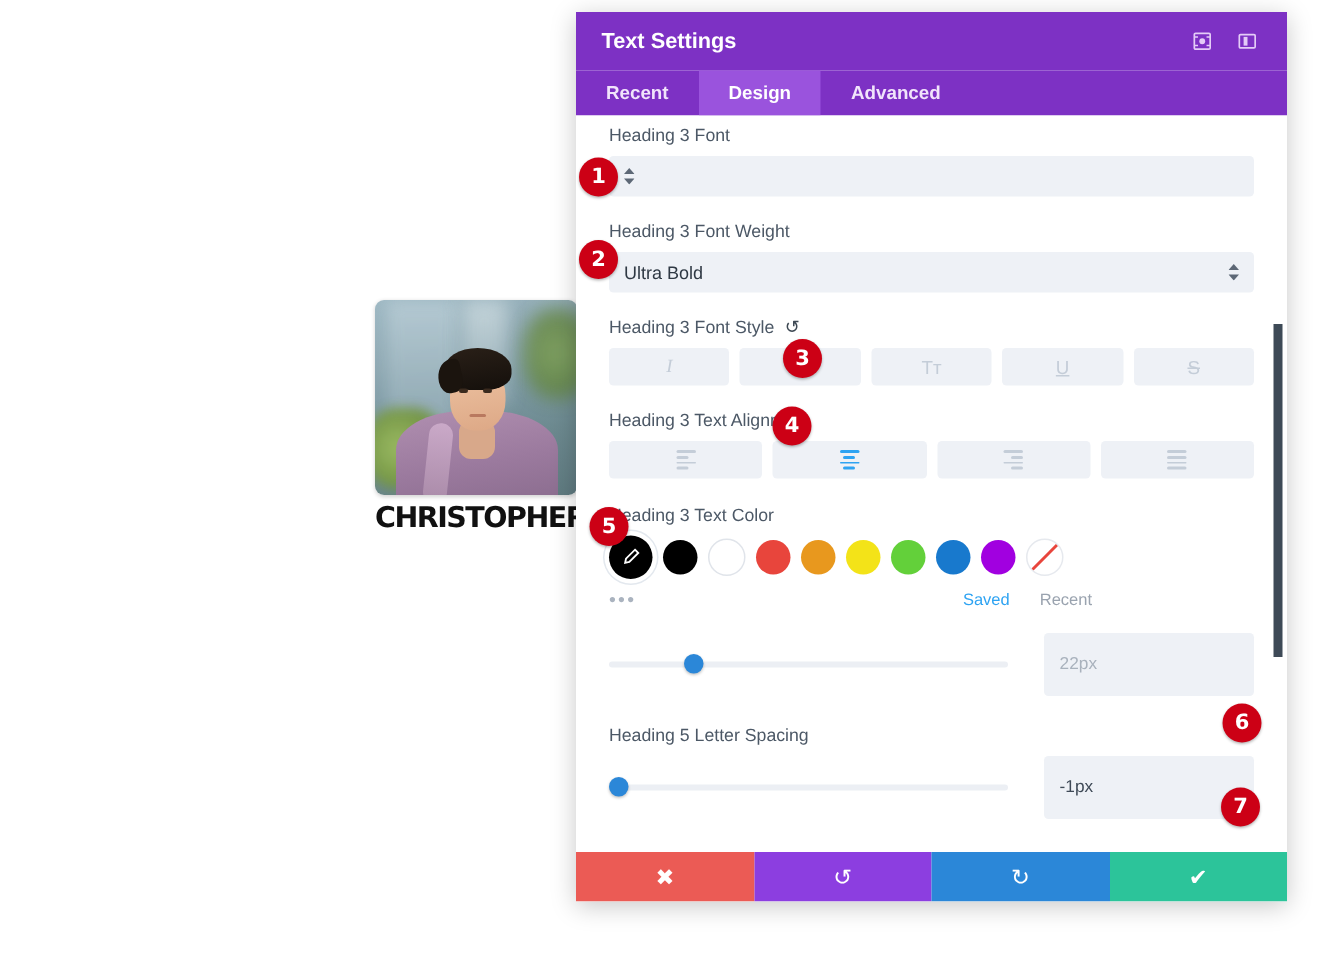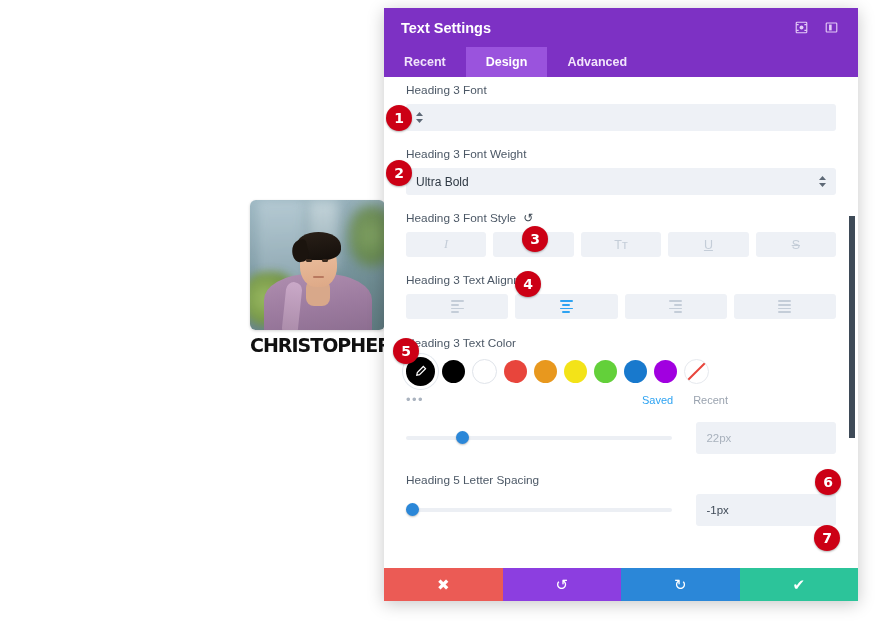--- a/index.html
+++ b/index.html
@@ -184,21 +184,21 @@
   .slider-row{display:flex;align-items:center;}
   .track{
     position:relative;height:4px;background:#eceff4;border-radius:3px;
     width:274px;margin-right:24px;cursor:pointer;
   }
   .handle{
     position:absolute;top:-5px;width:13px;height:13px;border-radius:50%;
     background:#2b87d8;box-shadow:0 1px 2px rgba(0,0,0,.25);
   }
   .val-box{
-    width:123px;height:32px;background:#eef1f6;border-radius:3px;
+    width:123px;height:42px;background:#eef1f6;border-radius:3px;
     display:flex;align-items:center;padding:0 10px;
     font-size:11.5px;color:#3f4a57;cursor:text;
   }
   .val-box.placeholder{color:#a9b2bd;}
 
   
   #modal-scrollbar{
     position:absolute;right:3px;top:139px;width:6px;height:446px;
   }
   #modal-scrollthumb{

